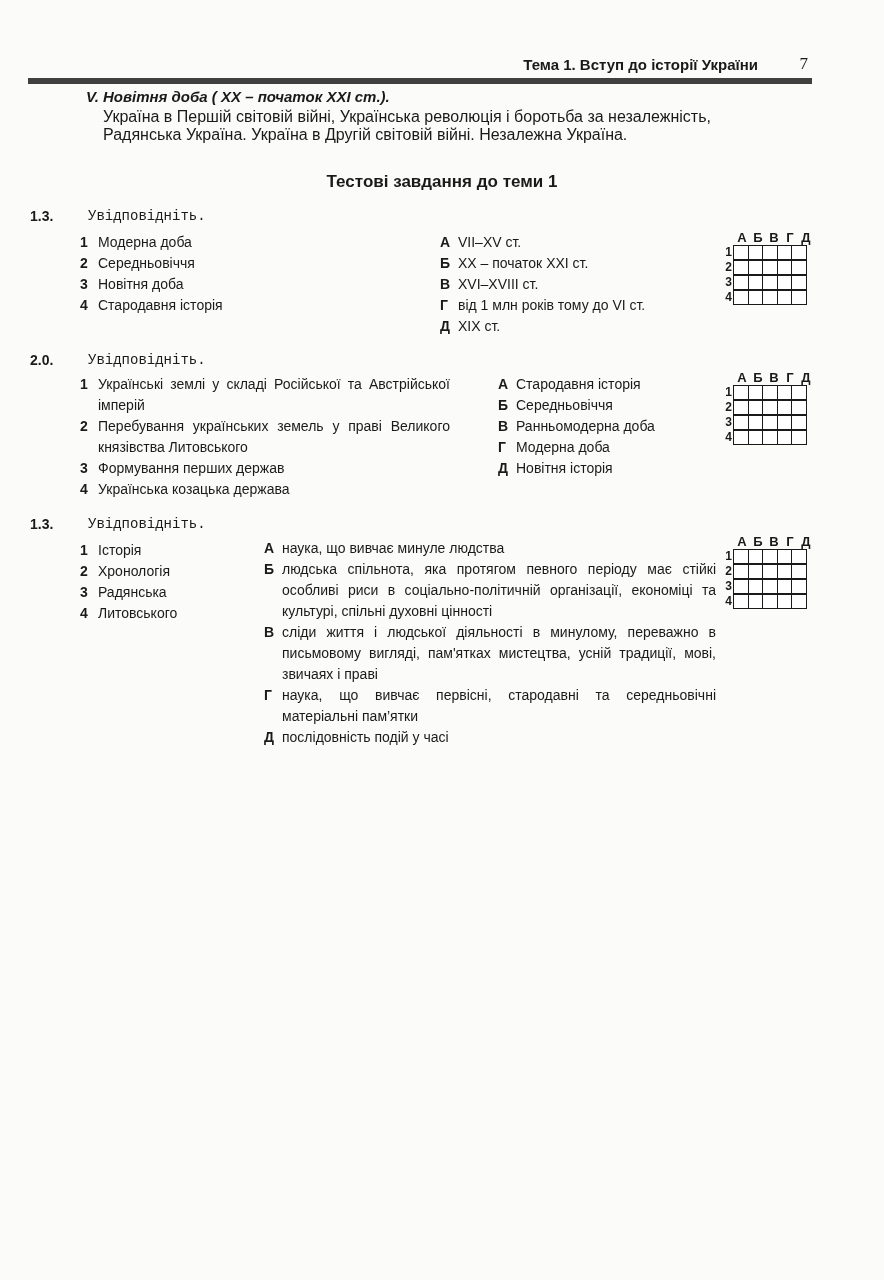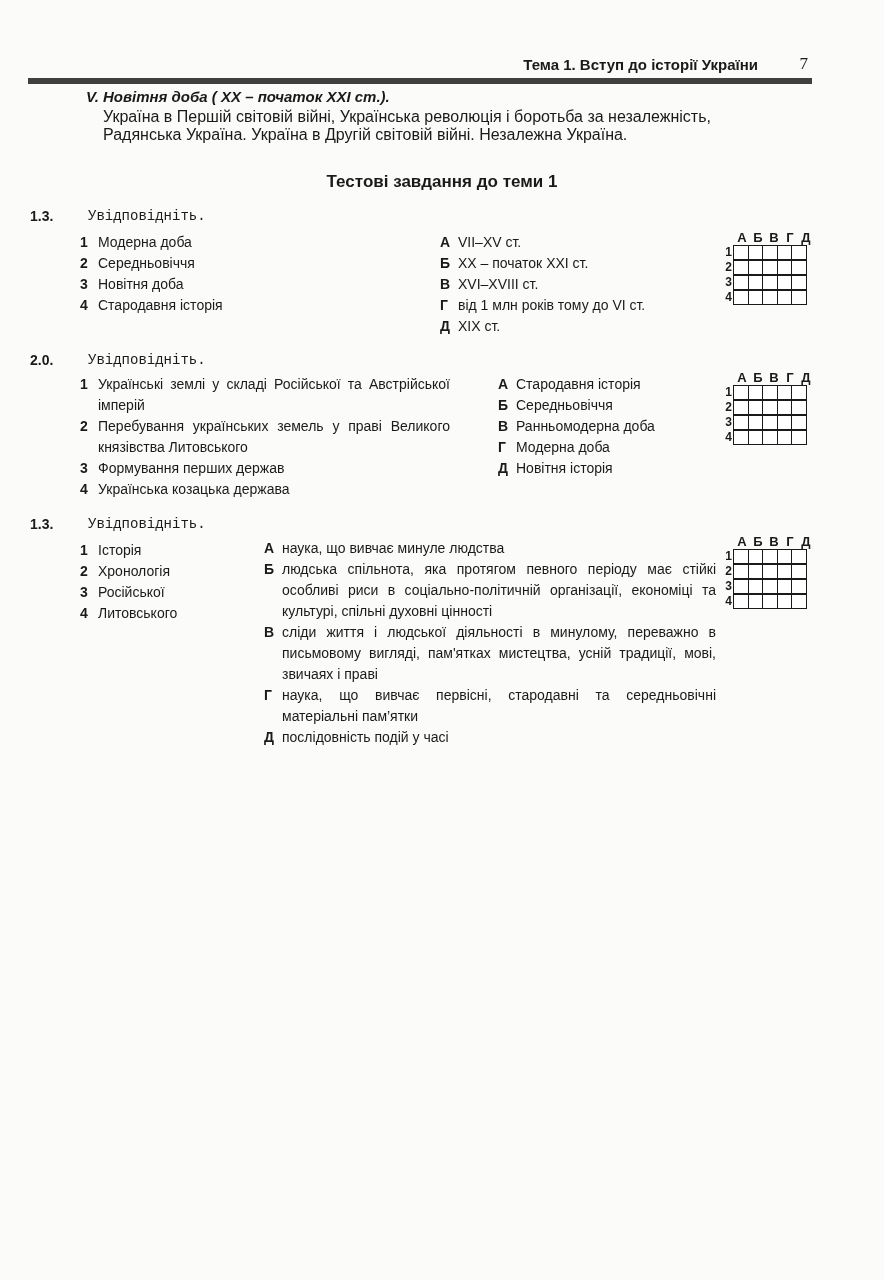--- a/index.html
+++ b/index.html
@@ -246,21 +246,21 @@
     <div class="item">
       <span class="key">1</span>
       <span class="txt">Історія</span>
     </div>
     <div class="item">
       <span class="key">2</span>
       <span class="txt">Хронологія</span>
     </div>
     <div class="item">
       <span class="key">3</span>
-      <span class="txt">Російської</span>
+      <span class="txt">Радянська</span>
     </div>
     <div class="item">
       <span class="key">4</span>
       <span class="txt">Литовського</span>
     </div>
   </div>
 <div class="list just" style="left:264px; top:538px; width:452px;">
     <div class="item">
       <span class="key">А</span>
       <span class="txt">наука, що вивчає минуле людства</span>

